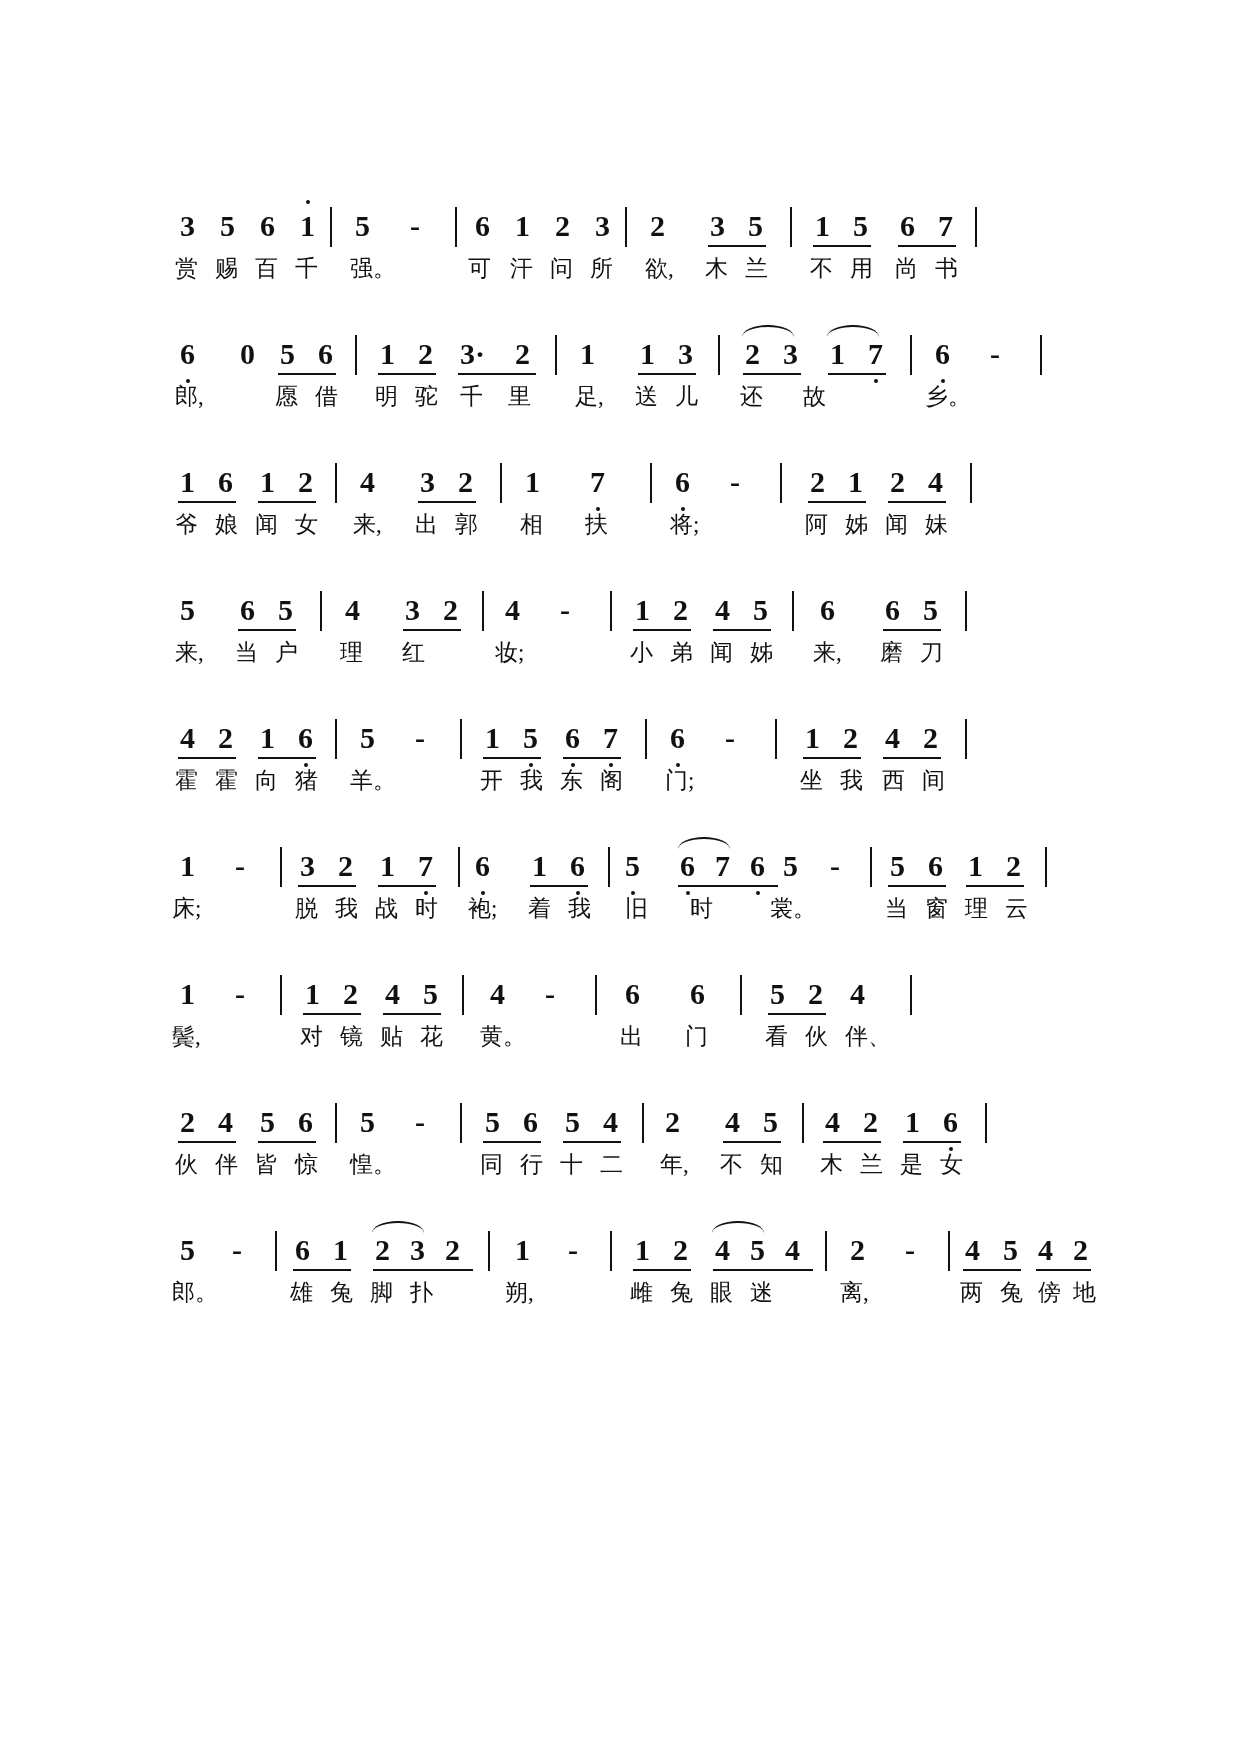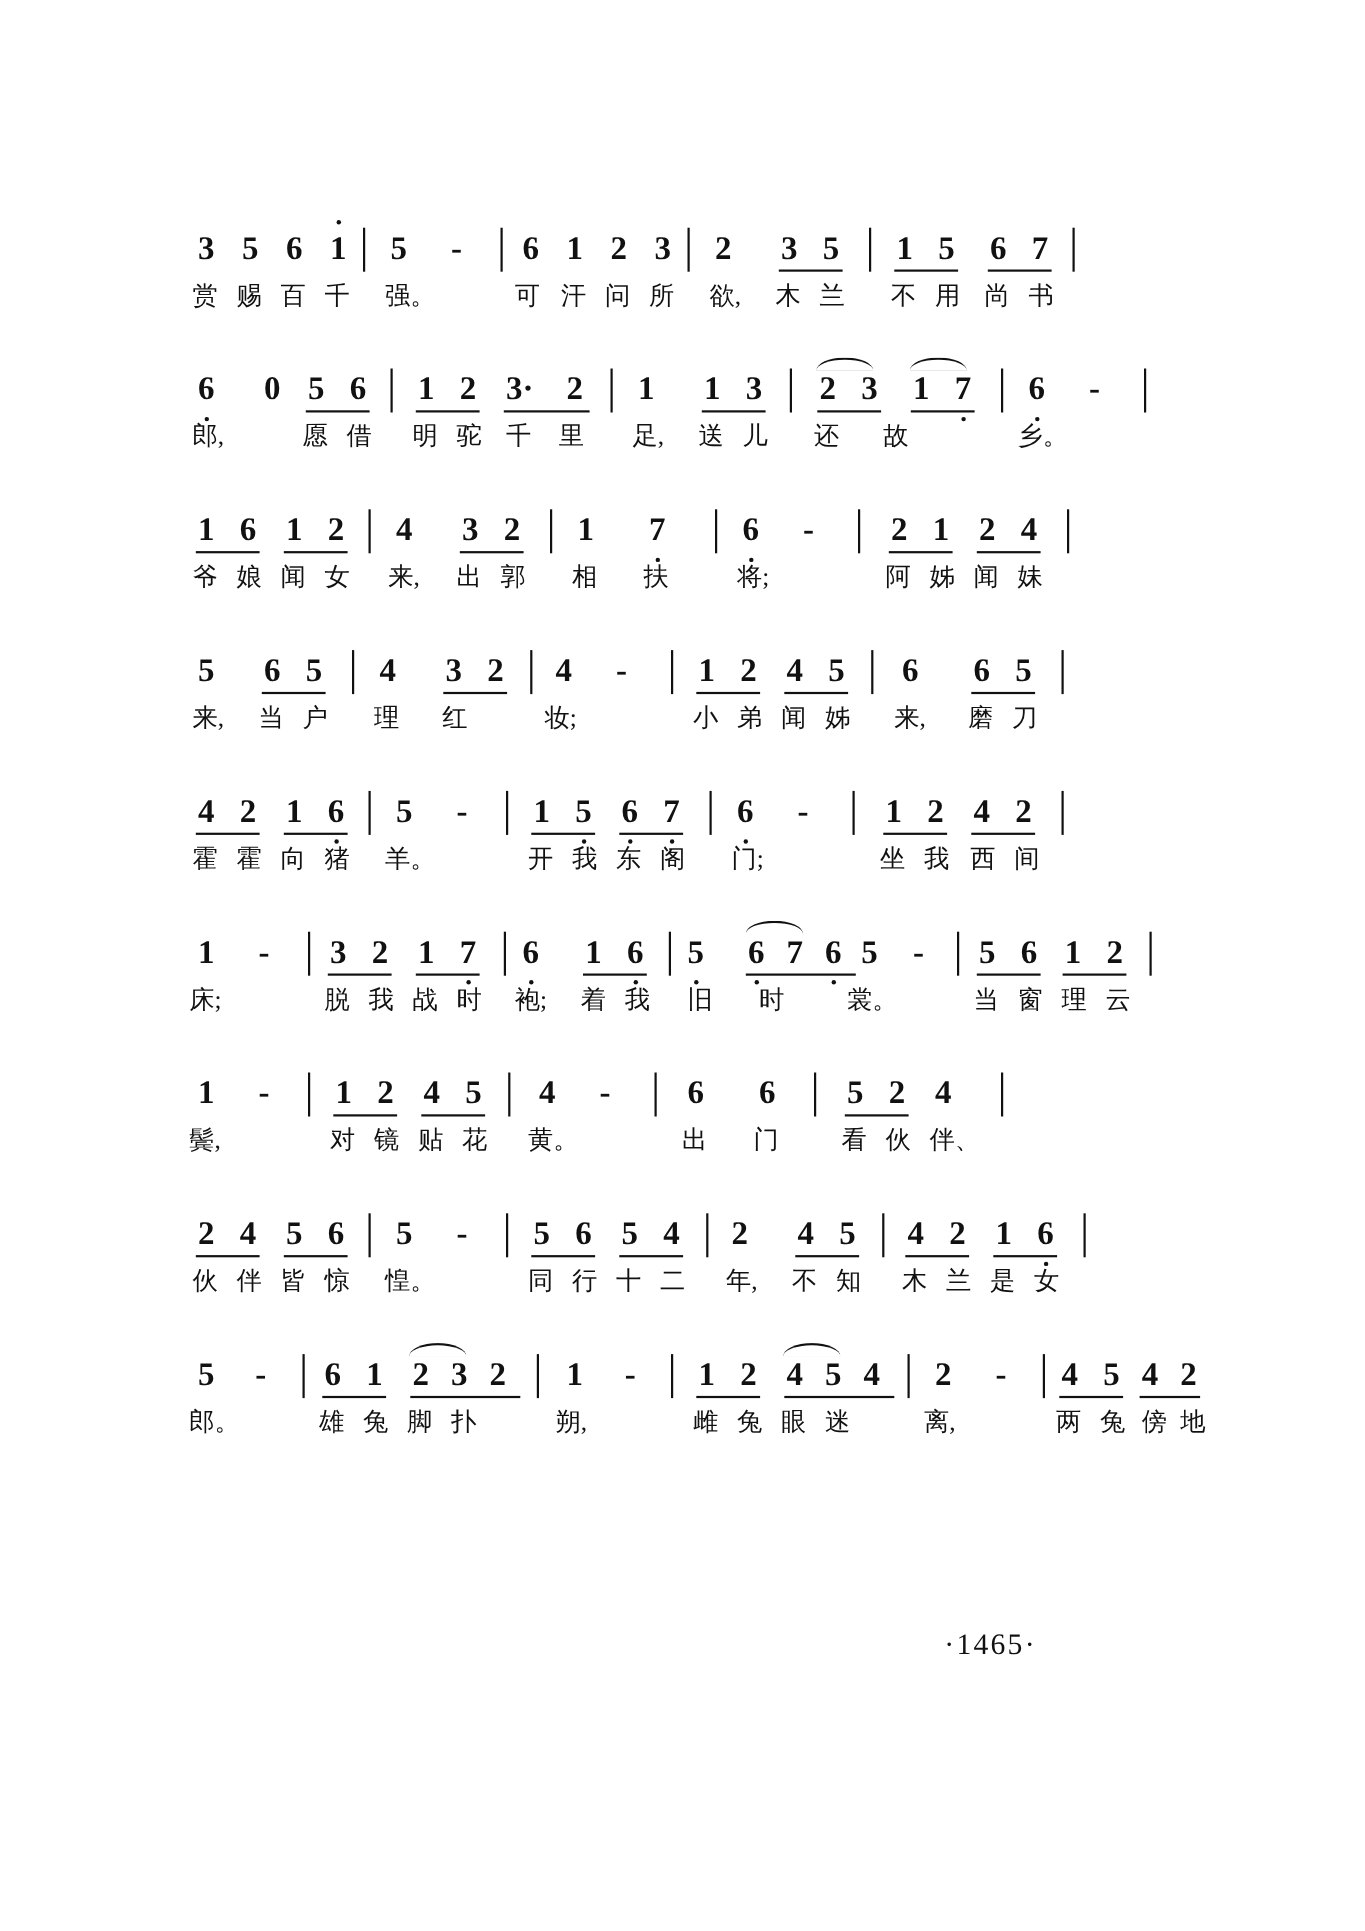--- a/index.html
+++ b/index.html
@@ -556,16 +556,13 @@
         <span class="lyr" style="left:670px;">离,</span>
         <span class="lyr" style="left:790px;">两</span>
         <span class="lyr" style="left:830px;">兔</span>
         <span class="lyr" style="left:868px;">傍</span>
         <span class="lyr" style="left:903px;">地</span>
       </div>
     </div>
 
   </div>
 
-  <div class="page-number">
-    <span class="pn-inner">·1465·</span>
-  </div>
 </div>
 
 </body></html>

